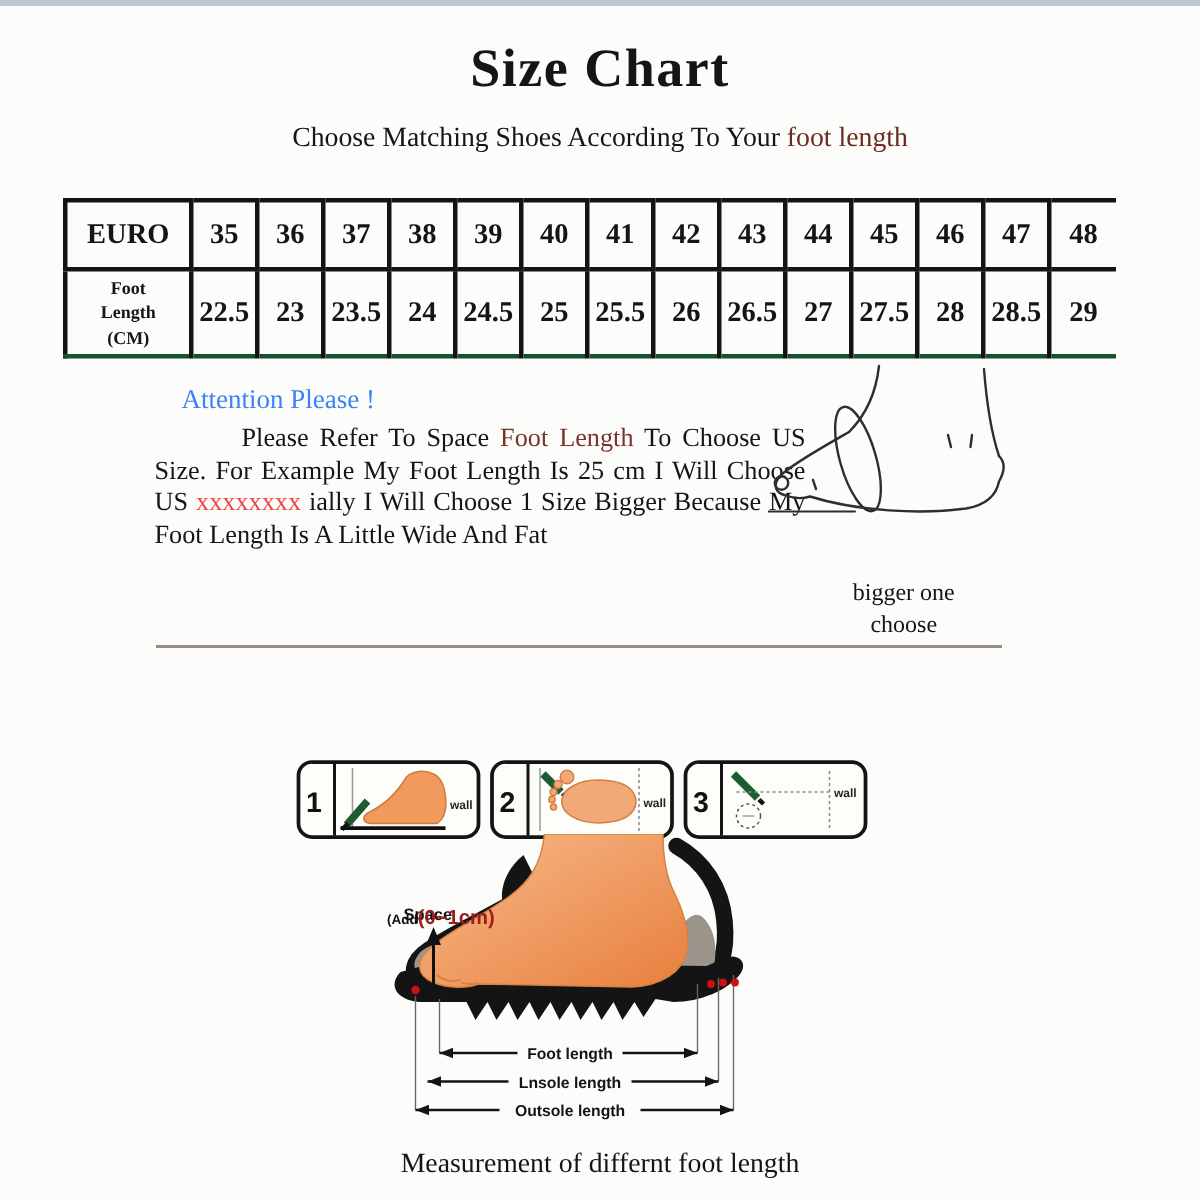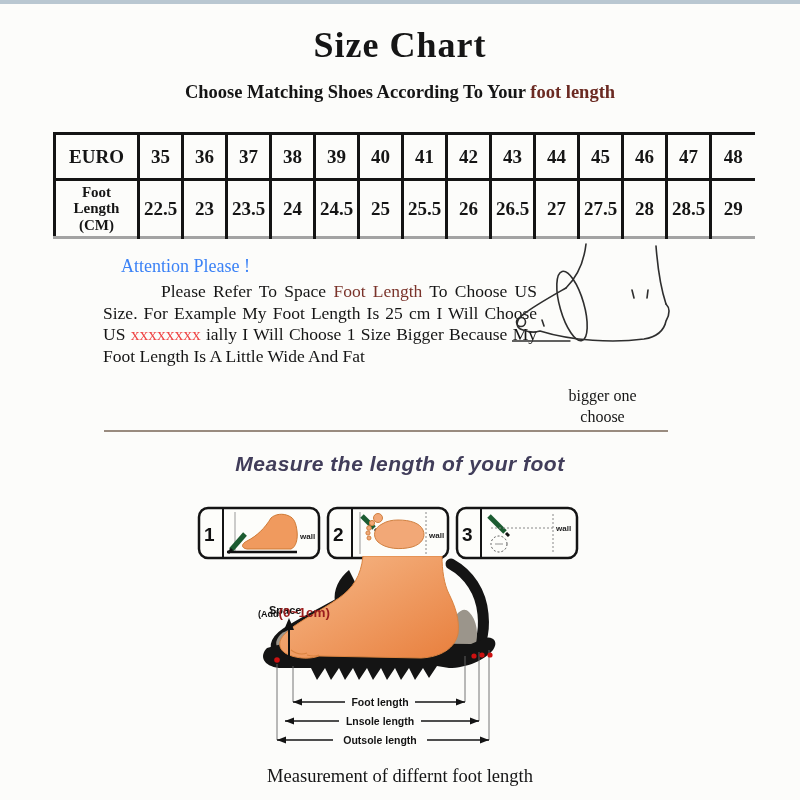--- a/index.html
+++ b/index.html
@@ -13,37 +13,37 @@
   }
   .stage{ position:absolute; inset:0; width:800px; height:800px; }
   .topstrip{ position:absolute; left:0; top:0; width:800px; height:4px; background:#b9c7d1; }
 
   .title{
     position:absolute; top:24px; left:0; right:0;
     text-align:center; font-size:36px; font-weight:bold; letter-spacing:1px;
   }
   .subtitle{
     position:absolute; top:82px; left:0; right:0;
-    text-align:center; font-size:18.5px; font-weight:bold;
+    text-align:center; font-size:18.5px; font-weight:normal;
   }
   .subtitle .hl{ color:#6b2a22; }
 
   
   table.sizes{
-    position:absolute; left:53px; top:132px;
+    position:absolute; left:42px; top:132px;
     border-collapse:collapse; table-layout:fixed;
     font-weight:bold; font-size:19px; text-align:center;
-    border-top:3px solid #141414; border-bottom:3px solid #a3a3a3; border-left:3px solid #141414;
+    border-top:3px solid #141414; border-bottom:3px solid #14532d; border-left:3px solid #141414;
   }
   table.sizes td{ border-right:3px solid #141414; width:44px; }
   table.sizes td:last-child{ border-right:none; }
   table.sizes td.rowhead{ width:84px; }
   table.sizes tr.r1 td{ height:46px; border-bottom:3px solid #141414; }
   table.sizes tr.r2 td{ height:58px; }
-  .rowhead2{ font-size:15px; line-height:16.5px; }
+  .rowhead2{ font-size:12px; line-height:16.5px; }
 
   
   .attention{ position:absolute; left:103px; top:256px; width:434px; }
   .attn-head{ color:#3b82f6; font-size:18px; margin-left:18px; }
   .attn-para{
     margin-top:4px; font-size:17.5px; line-height:21.5px;
     text-align:justify; text-indent:58px;
   }
   .attn-para .hl{ color:#7a332a; }
   .attn-para .xred{ color:#ef4444; }
@@ -158,21 +158,20 @@
     </g>
   </svg>
 
   <div class="footnote">
     <div>bigger one</div>
     <div>choose</div>
   </div>
 
   <div class="divider"></div>
 
-  <div class="measure-head">Measure the length of your foot</div>
 
   <div class="panels">
 
     <svg width="124" height="54" viewBox="0 0 124 54">
       <rect x="2" y="2" width="120" height="50" rx="9" fill="#fdfdfa" stroke="#141414" stroke-width="2.5"></rect>
       <line x1="26" y1="3" x2="26" y2="51" stroke="#141414" stroke-width="2"></line>
       <text class="numtxt" x="7" y="35">1</text>
       <line x1="38" y1="6" x2="38" y2="46" stroke="#999" stroke-width="1"></line>
       <line x1="34" y1="44" x2="48" y2="28" stroke="#1c5c31" stroke-width="5"></line>
       <line x1="31" y1="47" x2="35" y2="43" stroke="#111" stroke-width="3"></line>

